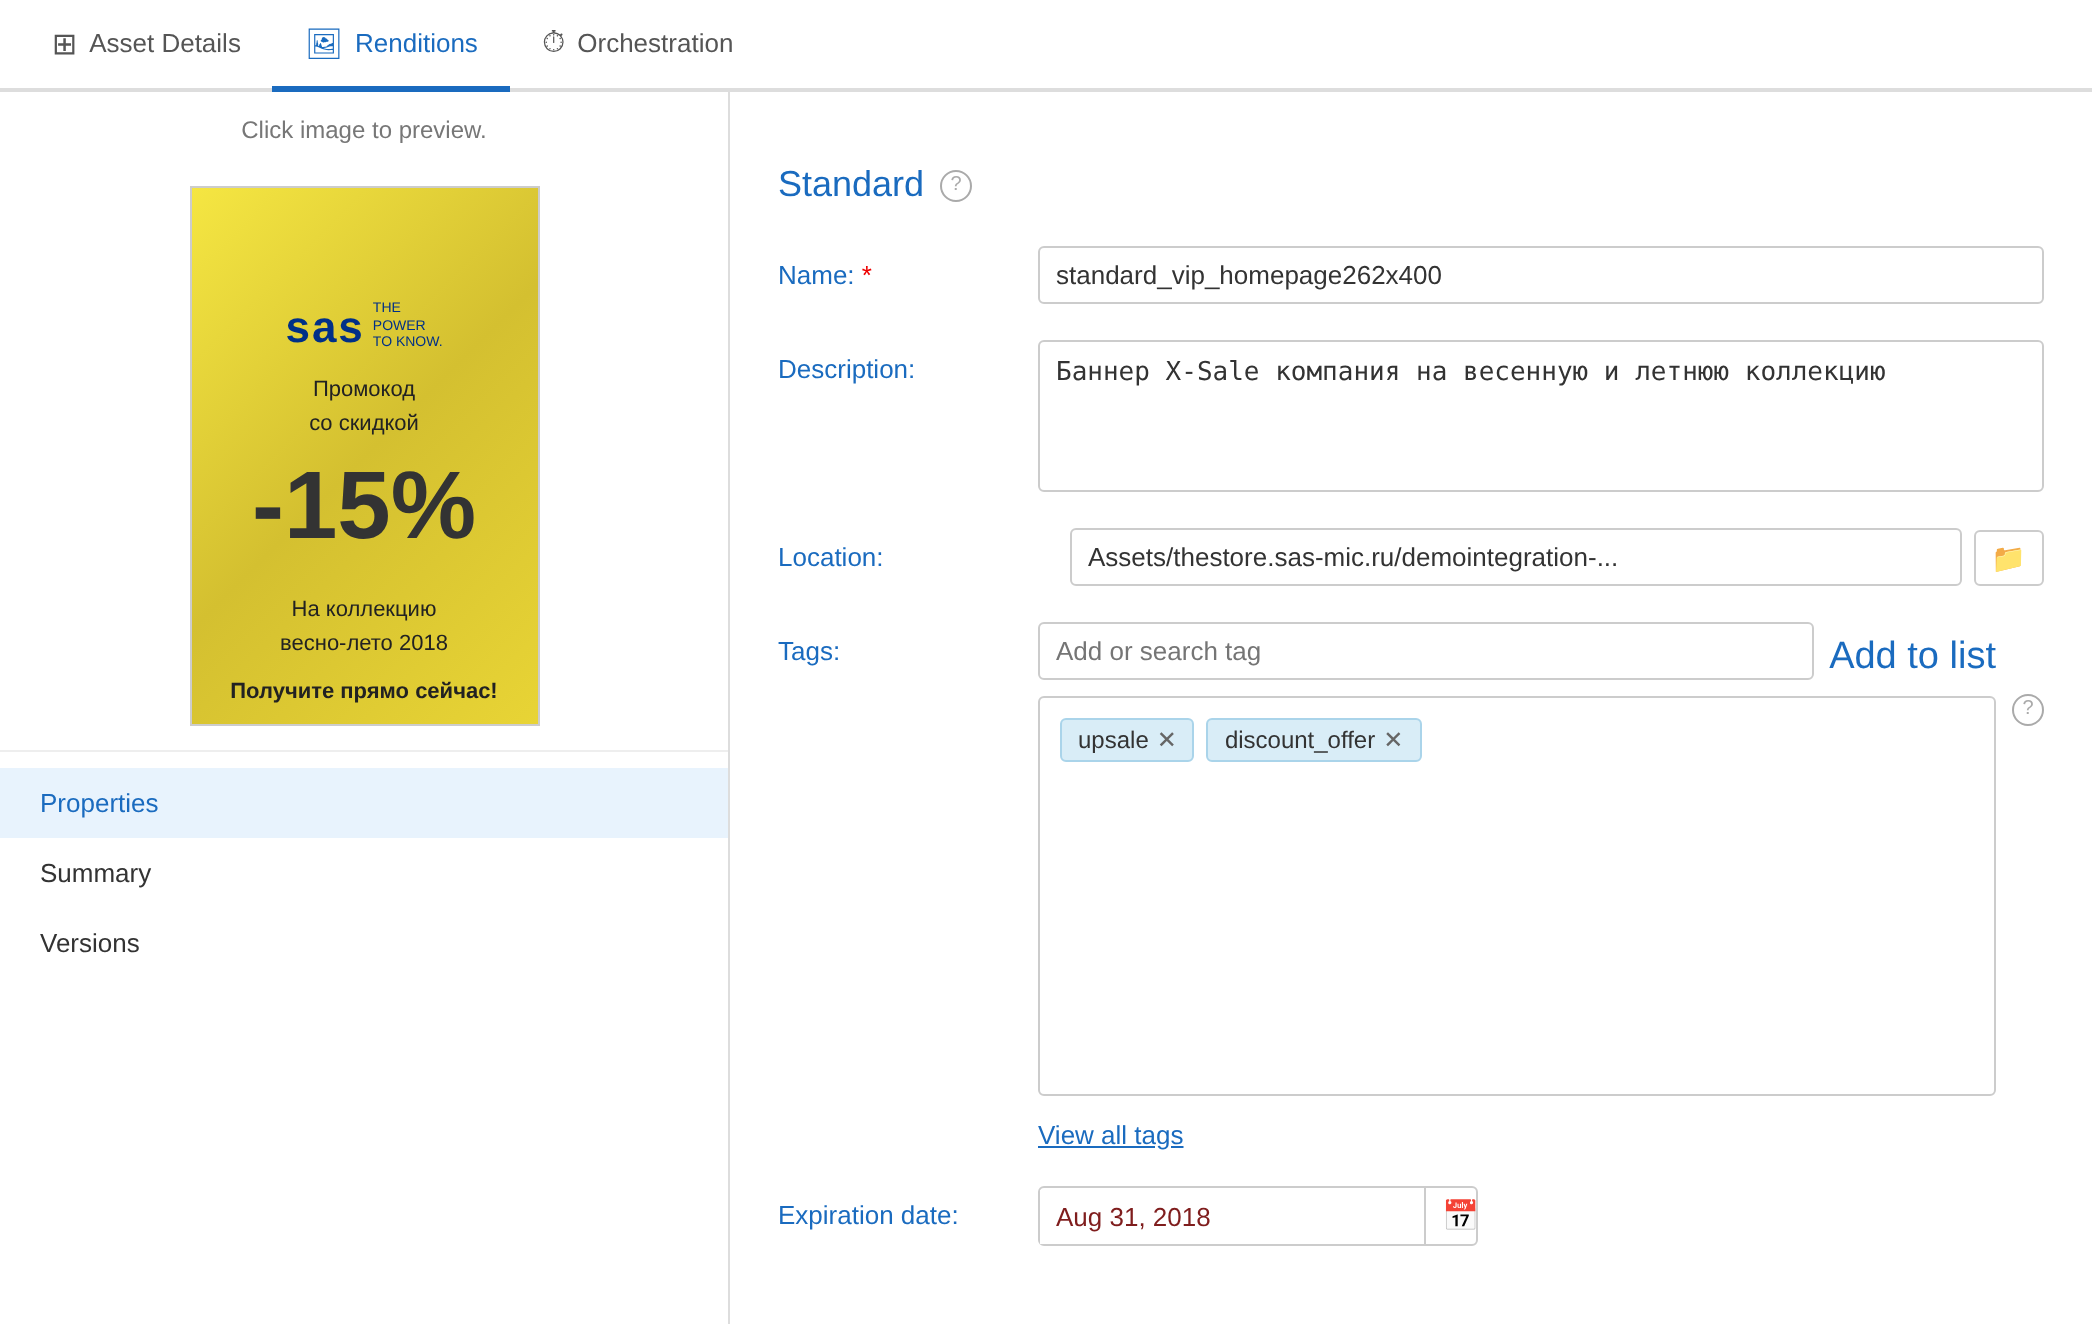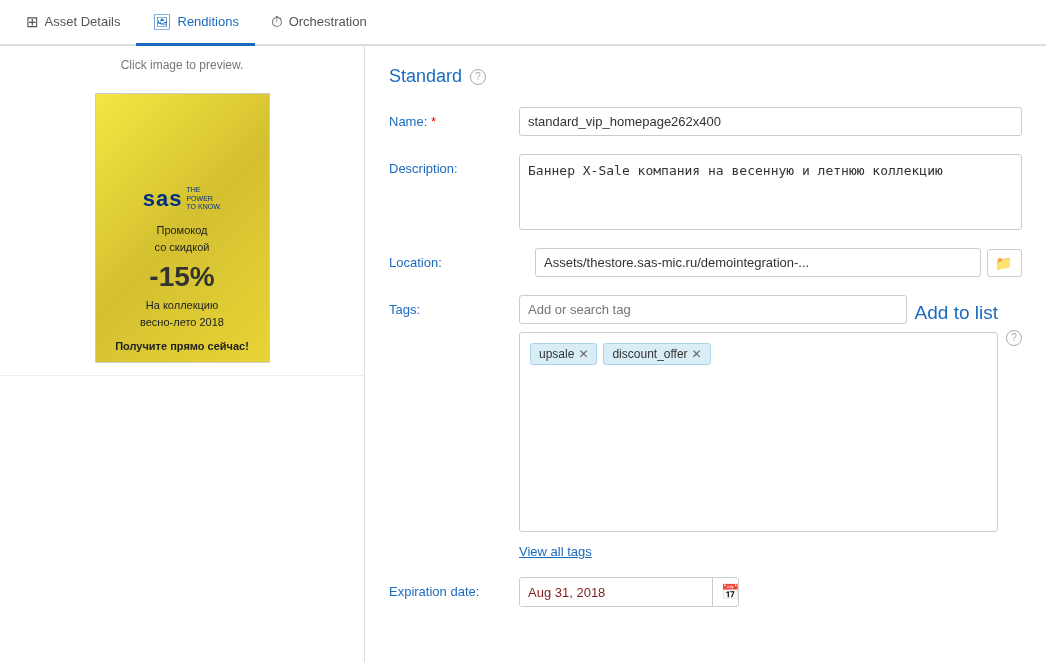--- a/index.html
+++ b/index.html
@@ -108,24 +108,24 @@
 
     .promo-text {
       font-size: 11px;
       color: #222;
       text-align: center;
       line-height: 1.5;
       margin-bottom: 6px;
     }
 
     .discount-text {
-      font-size: 28px;
+      font-size: 48px;
       font-weight: bold;
       color: #333;
-      margin-bottom: 4px;
+      margin-bottom: 16px;
     }
 
     .collection-text {
       font-size: 11px;
       color: #222;
       text-align: center;
       line-height: 1.5;
       margin-bottom: 10px;
     }
 
@@ -152,20 +152,21 @@
     .nav-item.active {
       background: #e8f3fd;
       color: #1a6bbf;
     }
 
     
     .right-panel {
       flex: 1;
       padding: 20px 24px;
       overflow-y: auto;
+      margin-top: 16px;
     }
 
     .section-title {
       display: flex;
       align-items: center;
       gap: 8px;
       font-size: 18px;
       color: #1a6bbf;
       margin-bottom: 20px;
     }
@@ -398,20 +399,31 @@
         </div>
         <div class="discount-text">-15%</div>
         <div class="collection-text">
           <div>На коллекцию</div>
           <div>весно-лето 2018</div>
         </div>
         <div class="cta-text">Получите прямо сейчас!</div>
       </div>
     </div>
 
+    <div class="sidebar-nav">
+      <div class="nav-item active">
+        <span>Properties</span>
+      </div>
+      <div class="nav-item">
+        <span>Summary</span>
+      </div>
+      <div class="nav-item">
+        <span>Versions</span>
+      </div>
+    </div>
   </div>
 
   <div class="right-panel">
 
     <div class="section-title">
       <span>Standard</span>
       <span class="info-icon">?</span>
     </div>
 
     <div class="form-row">

